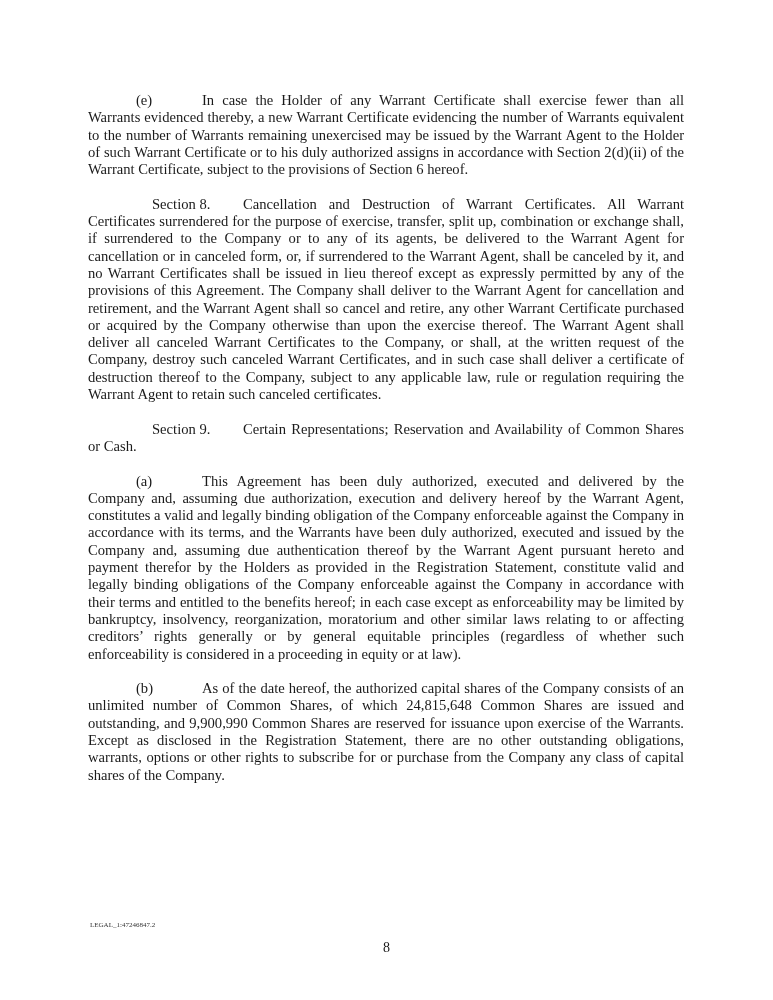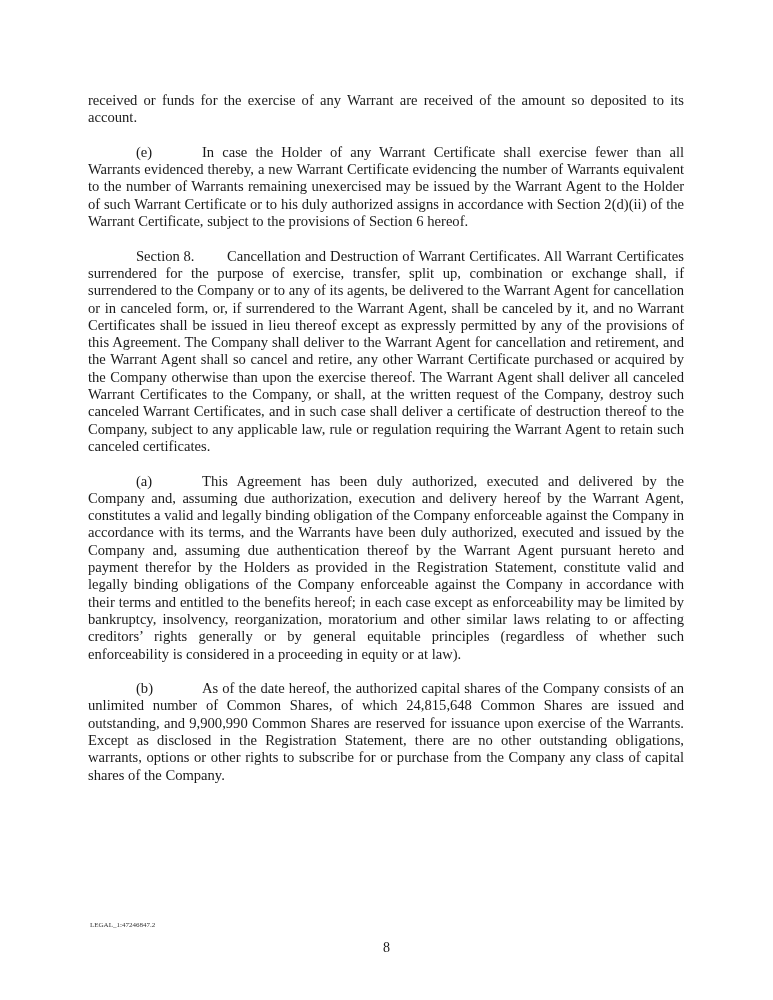--- a/index.html
+++ b/index.html
@@ -31,20 +31,21 @@
       display: inline-block;
       width: 48px;
     }
     .label {
       display: inline-block;
       width: 66px;
     }
     .seclabel {
       display: inline-block;
       width: 91px;
+      margin-left: 16px;
     }
     .u {
       text-underline-offset: 2px;
     }
     .pagenum {
       position: absolute;
       left: 0;
       width: 773px;
       top: 940px;
       text-align: center;
@@ -57,33 +58,33 @@
       font-size: 7px;
       color: #333;
       font-family: "Liberation Serif", serif;
     }
   </style>
 </head>
 <body>
 
 <div class="page">
 
-  <p>
-    <span>received or funds for the exercise of any Warrant are received of the amount so deposited to its account.</span>
-  </p>
 
   <p>
     <span class="indent"></span><span class="label">(e)</span><span>In case the Holder of any Warrant Certificate shall exercise fewer than all Warrants evidenced thereby, a new Warrant Certificate evidencing the number of Warrants equivalent to the number of Warrants remaining unexercised may be issued by the Warrant Agent to the Holder of such Warrant Certificate or to his duly authorized assigns in accordance with Section 2(d)(ii) of the Warrant Certificate, subject to the provisions of Section 6 hereof.</span>
   </p>
 
   <p>
     <span class="indent"></span><span class="seclabel">Section 8.</span><span class="u">Cancellation and Destruction of Warrant Certificates</span><span>.</span>
     <span>All Warrant Certificates surrendered for the purpose of exercise, transfer, split up, combination or exchange shall, if surrendered to the Company or to any of its agents, be delivered to the Warrant Agent for cancellation or in canceled form, or, if surrendered to the Warrant Agent, shall be canceled by it, and no Warrant Certificates shall be issued in lieu thereof except as expressly permitted by any of the provisions of this Agreement. The Company shall deliver to the Warrant Agent for cancellation and retirement, and the Warrant Agent shall so cancel and retire, any other Warrant Certificate purchased or acquired by the Company otherwise than upon the exercise thereof. The Warrant Agent shall deliver all canceled Warrant Certificates to the Company, or shall, at the written request of the Company, destroy such canceled Warrant Certificates, and in such case shall deliver a certificate of destruction thereof to the Company, subject to any applicable law, rule or regulation requiring the Warrant Agent to retain such canceled certificates.</span>
   </p>
 
+  <p>
+    <span class="indent"></span><span class="seclabel">Section 9.</span><span class="u">Certain Representations; Reservation and Availability of Common Shares or Cash</span><span>.</span>
+  </p>
 
   <p>
     <span class="indent"></span><span class="label">(a)</span><span>This Agreement has been duly authorized, executed and delivered by the Company and, assuming due authorization, execution and delivery hereof by the Warrant Agent, constitutes a valid and legally binding obligation of the Company enforceable against the Company in accordance with its terms, and the Warrants have been duly authorized, executed and issued by the Company and, assuming due authentication thereof by the Warrant Agent pursuant hereto and payment therefor by the Holders as provided in the Registration Statement, constitute valid and legally binding obligations of the Company enforceable against the Company in accordance with their terms and entitled to the benefits hereof; in each case except as enforceability may be limited by bankruptcy, insolvency, reorganization, moratorium and other similar laws relating to or affecting creditors’ rights generally or by general equitable principles (regardless of whether such enforceability is considered in a proceeding in equity or at law).</span>
   </p>
 
   <p>
     <span class="indent"></span><span class="label">(b)</span><span>As of the date hereof, the authorized capital shares of the Company consists of an unlimited number of  Common Shares, of which 24,815,648 Common Shares are issued and outstanding, and 9,900,990 Common Shares are reserved for issuance upon exercise of the Warrants. Except as disclosed in the Registration Statement, there are no other outstanding obligations, warrants, options or other rights to subscribe for or purchase from the Company any class of capital shares of the Company.</span>
   </p>
 
 </div>

